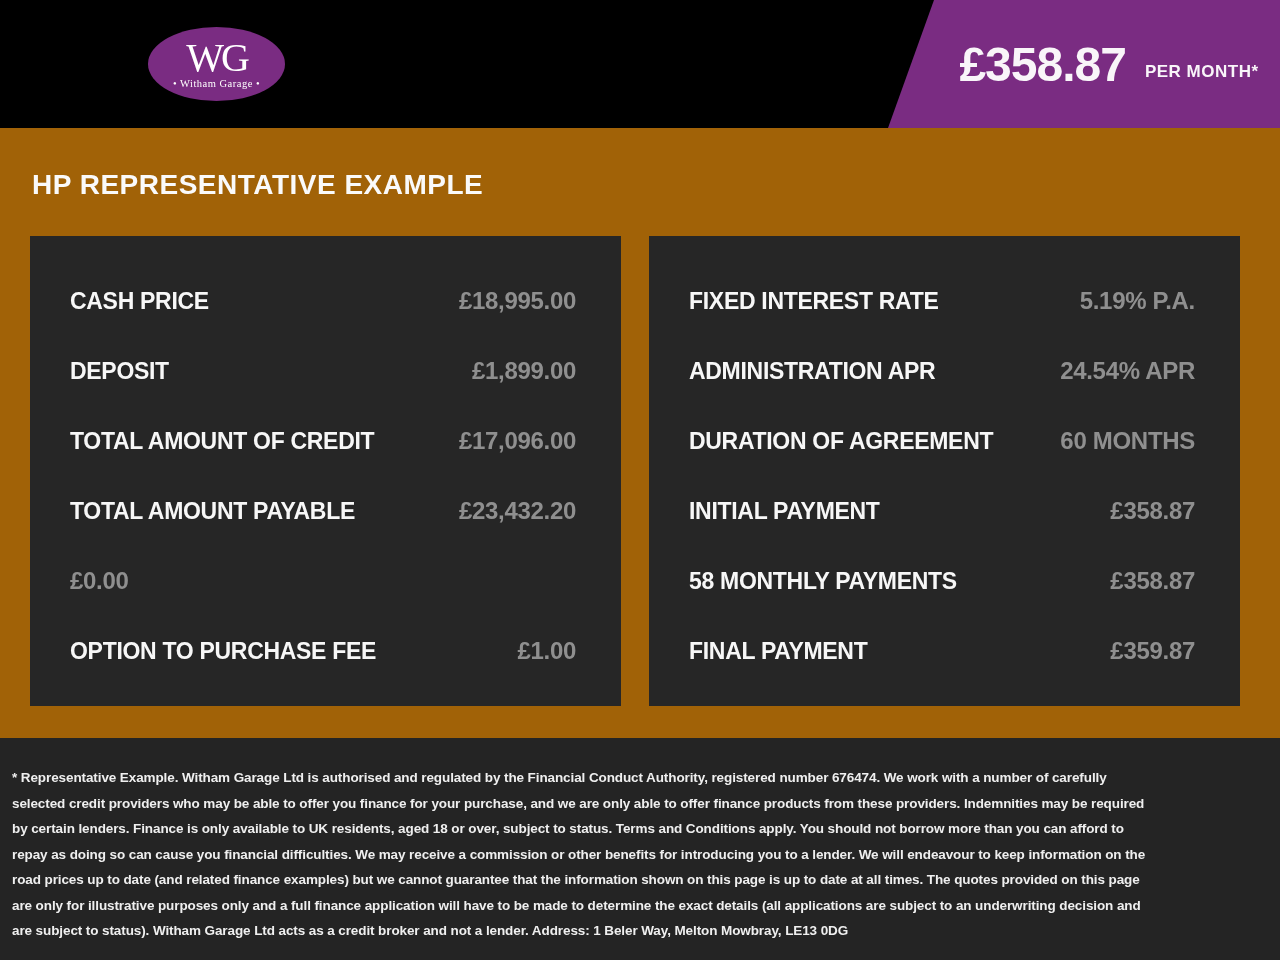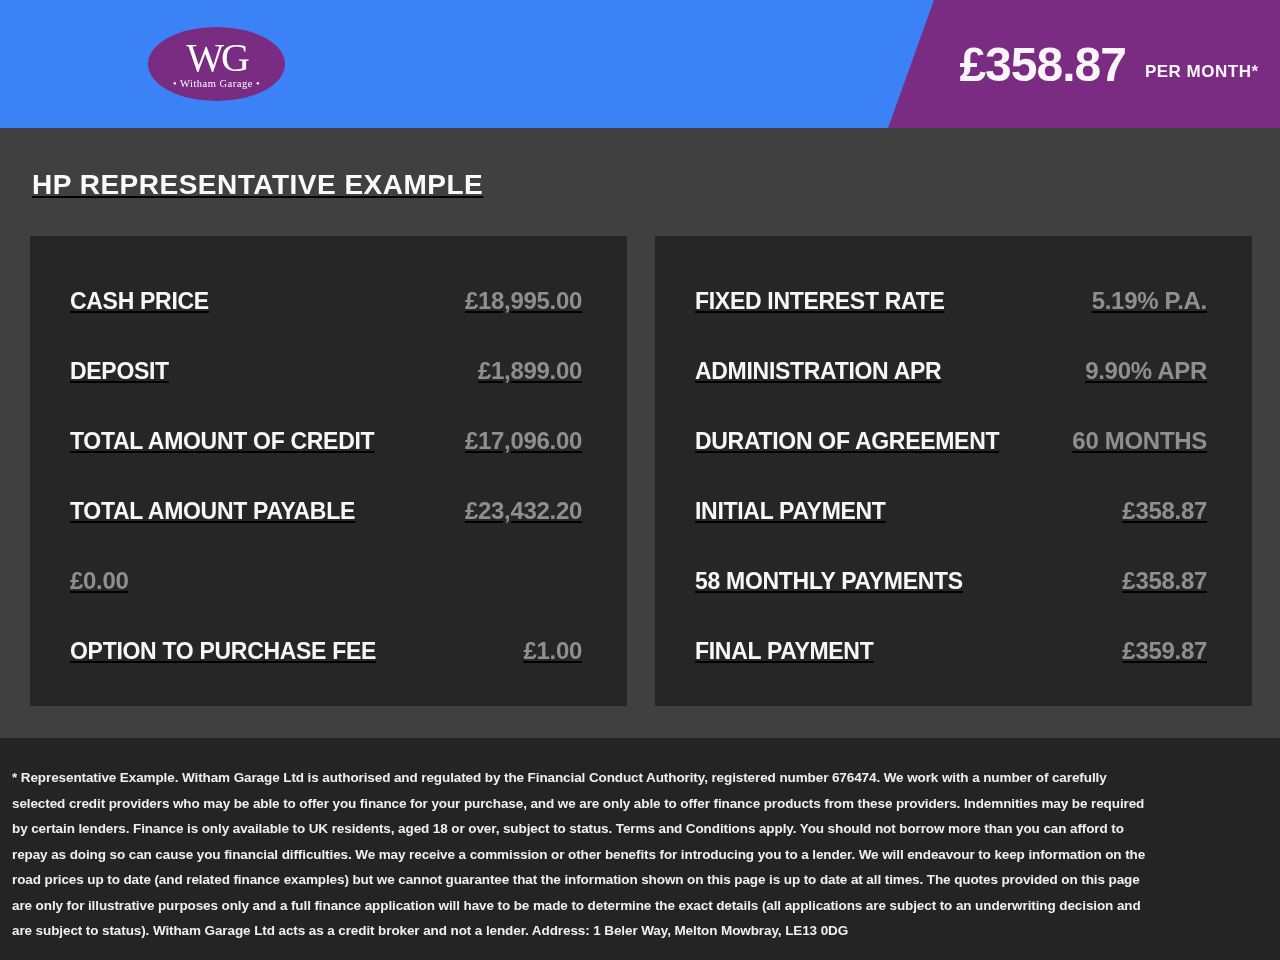--- a/index.html
+++ b/index.html
@@ -10,21 +10,21 @@
     width: 1280px; height: 960px;
     overflow: hidden;
     display: flex;
     flex-direction: column;
   }
 
   
   .header {
     position: relative;
     height: 128px;
-    background: #3b82f6;
+    background: #000000;
     flex: 0 0 auto;
   }
   .logo {
     position: absolute;
     left: 148px; top: 27px;
     width: 137px; height: 74px;
     background: #7a2c82;
     border-radius: 50%;
     display: flex;
     flex-direction: column;
@@ -68,25 +68,24 @@
     font-weight: bold;
     margin-left: 19px;
     position: relative;
     top: 8px;
     letter-spacing: 0.5px;
     white-space: nowrap;
   }
 
   
   .main {
-    background: #404040;
+    background: #a16207;
     height: 610px;
     flex: 0 0 auto;
-    padding: 40px 28px 0 30px;
-    text-decoration: underline;
+    padding: 40px 40px 0 30px;
   }
   .page-title {
     color: #fafafa;
     font-size: 28px;
     font-weight: bold;
     letter-spacing: 0.5px;
     margin-left: 2px;
     line-height: 34px;
   }
   .panels {
@@ -183,21 +182,21 @@
       </div>
     </div>
 
     <div class="panel">
       <div class="finance-row">
         <span class="row-label">FIXED INTEREST RATE</span>
         <span class="row-value">5.19% P.A.</span>
       </div>
       <div class="finance-row">
         <span class="row-label">ADMINISTRATION APR</span>
-        <span class="row-value">9.90% APR</span>
+        <span class="row-value">24.54% APR</span>
       </div>
       <div class="finance-row">
         <span class="row-label">DURATION OF AGREEMENT</span>
         <span class="row-value">60 MONTHS</span>
       </div>
       <div class="finance-row">
         <span class="row-label">INITIAL PAYMENT</span>
         <span class="row-value">£358.87</span>
       </div>
       <div class="finance-row">

